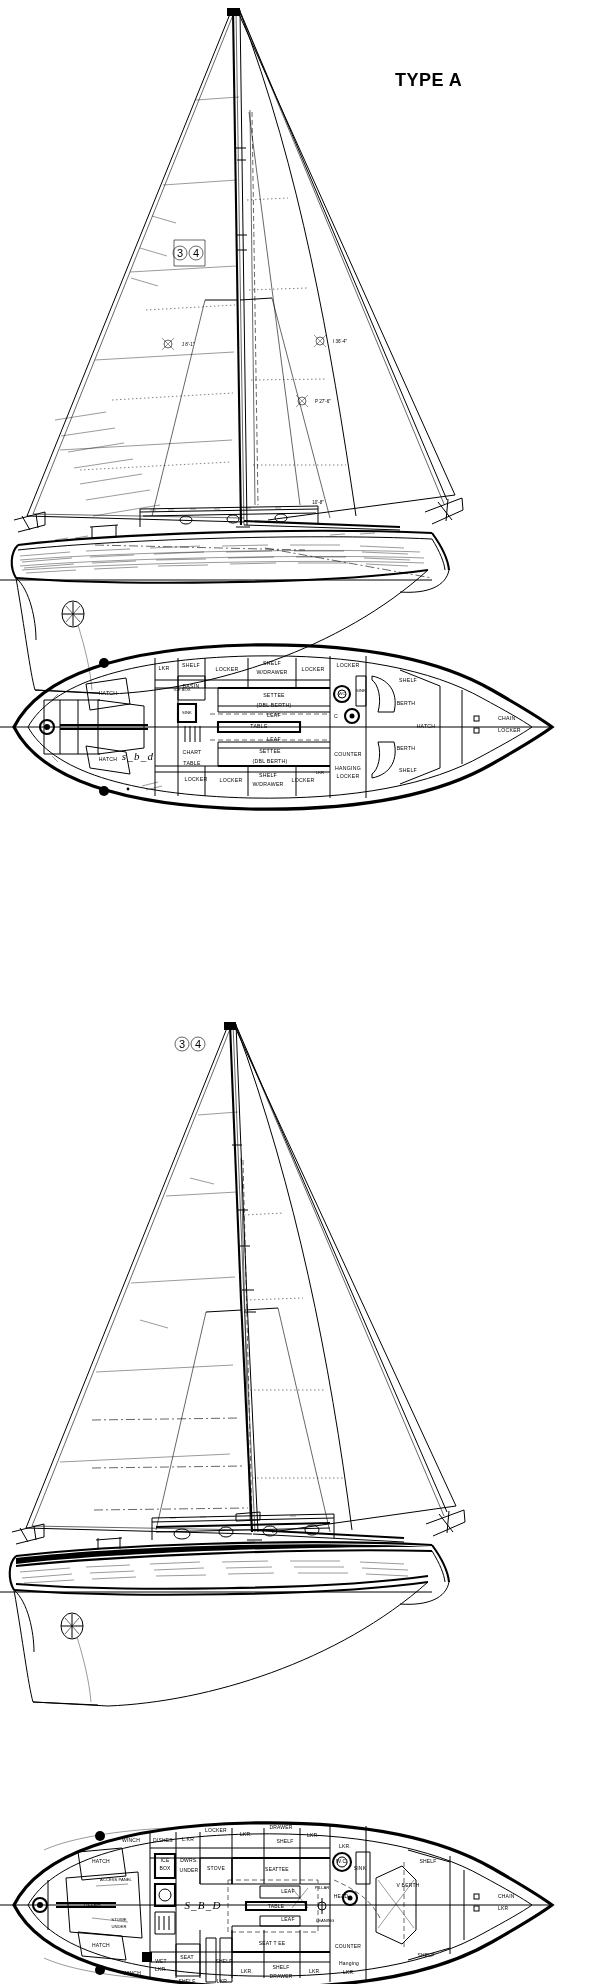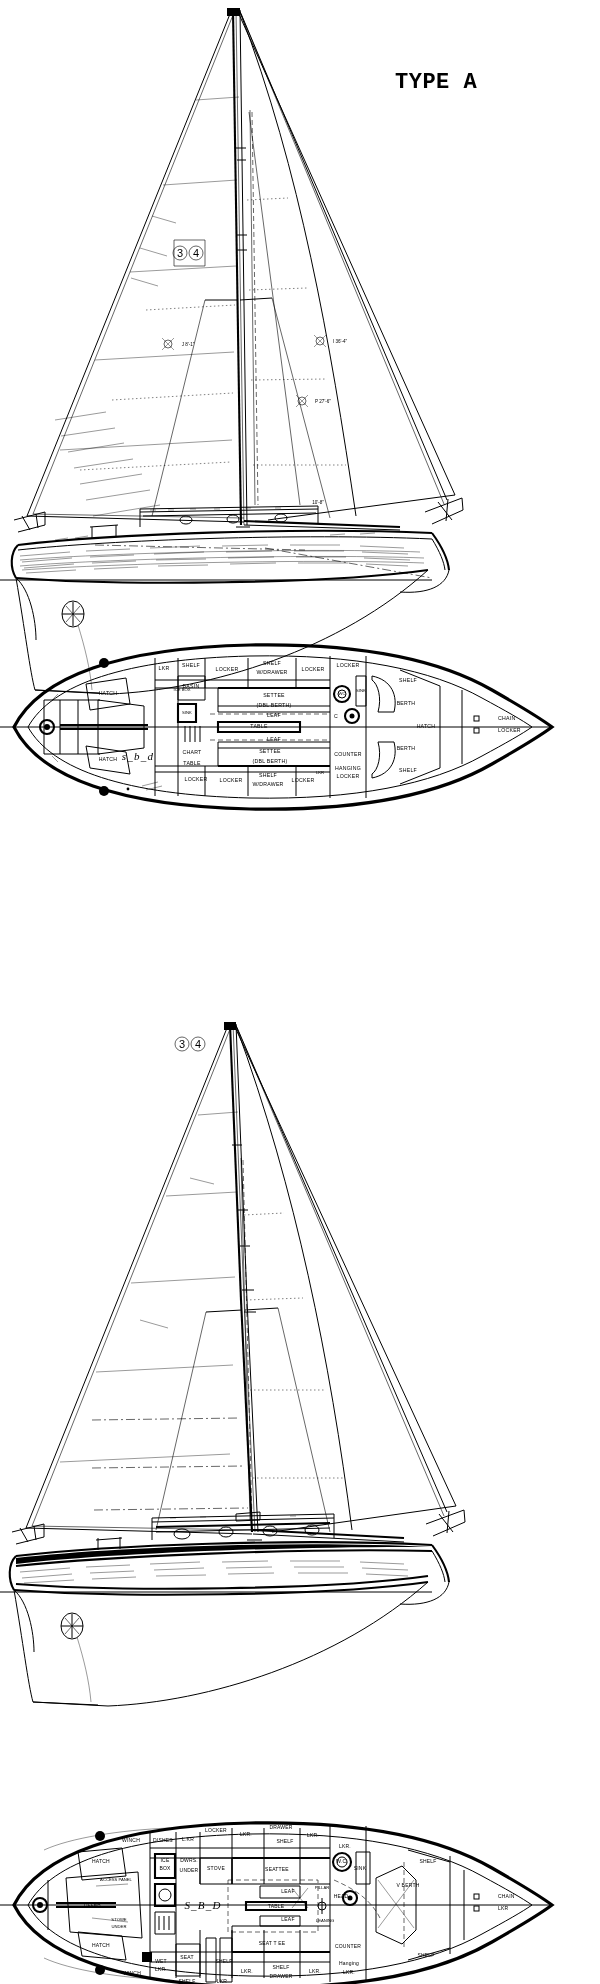--- a/index.html
+++ b/index.html
@@ -16,23 +16,23 @@
   }
   .sheet { position: relative; width: 600px; height: 1984px; }
 
   .panel { position: absolute; left: 0; width: 600px; }
   #panel-type-a { top: 0; height: 1000px; }
   #panel-type-b { top: 1000px; height: 984px; }
 
   .type-label {
     position: absolute;
     font-weight: bold;
-    font-size: 22px;
+    font-size: 18px;
     letter-spacing: 0.5px;
-    font-family: Liberation Mono, monospace;
+    font-family: Liberation Sans, sans-serif;
     color: #000;
     white-space: nowrap;
   }
   #type-a-label { left: 395px; top: 70px; }
 
   svg { display: block; }
   .draw { position: absolute; left: 0; top: 0; }
 
   
   .ln        { fill: none; stroke: #000; stroke-width: 1; }

